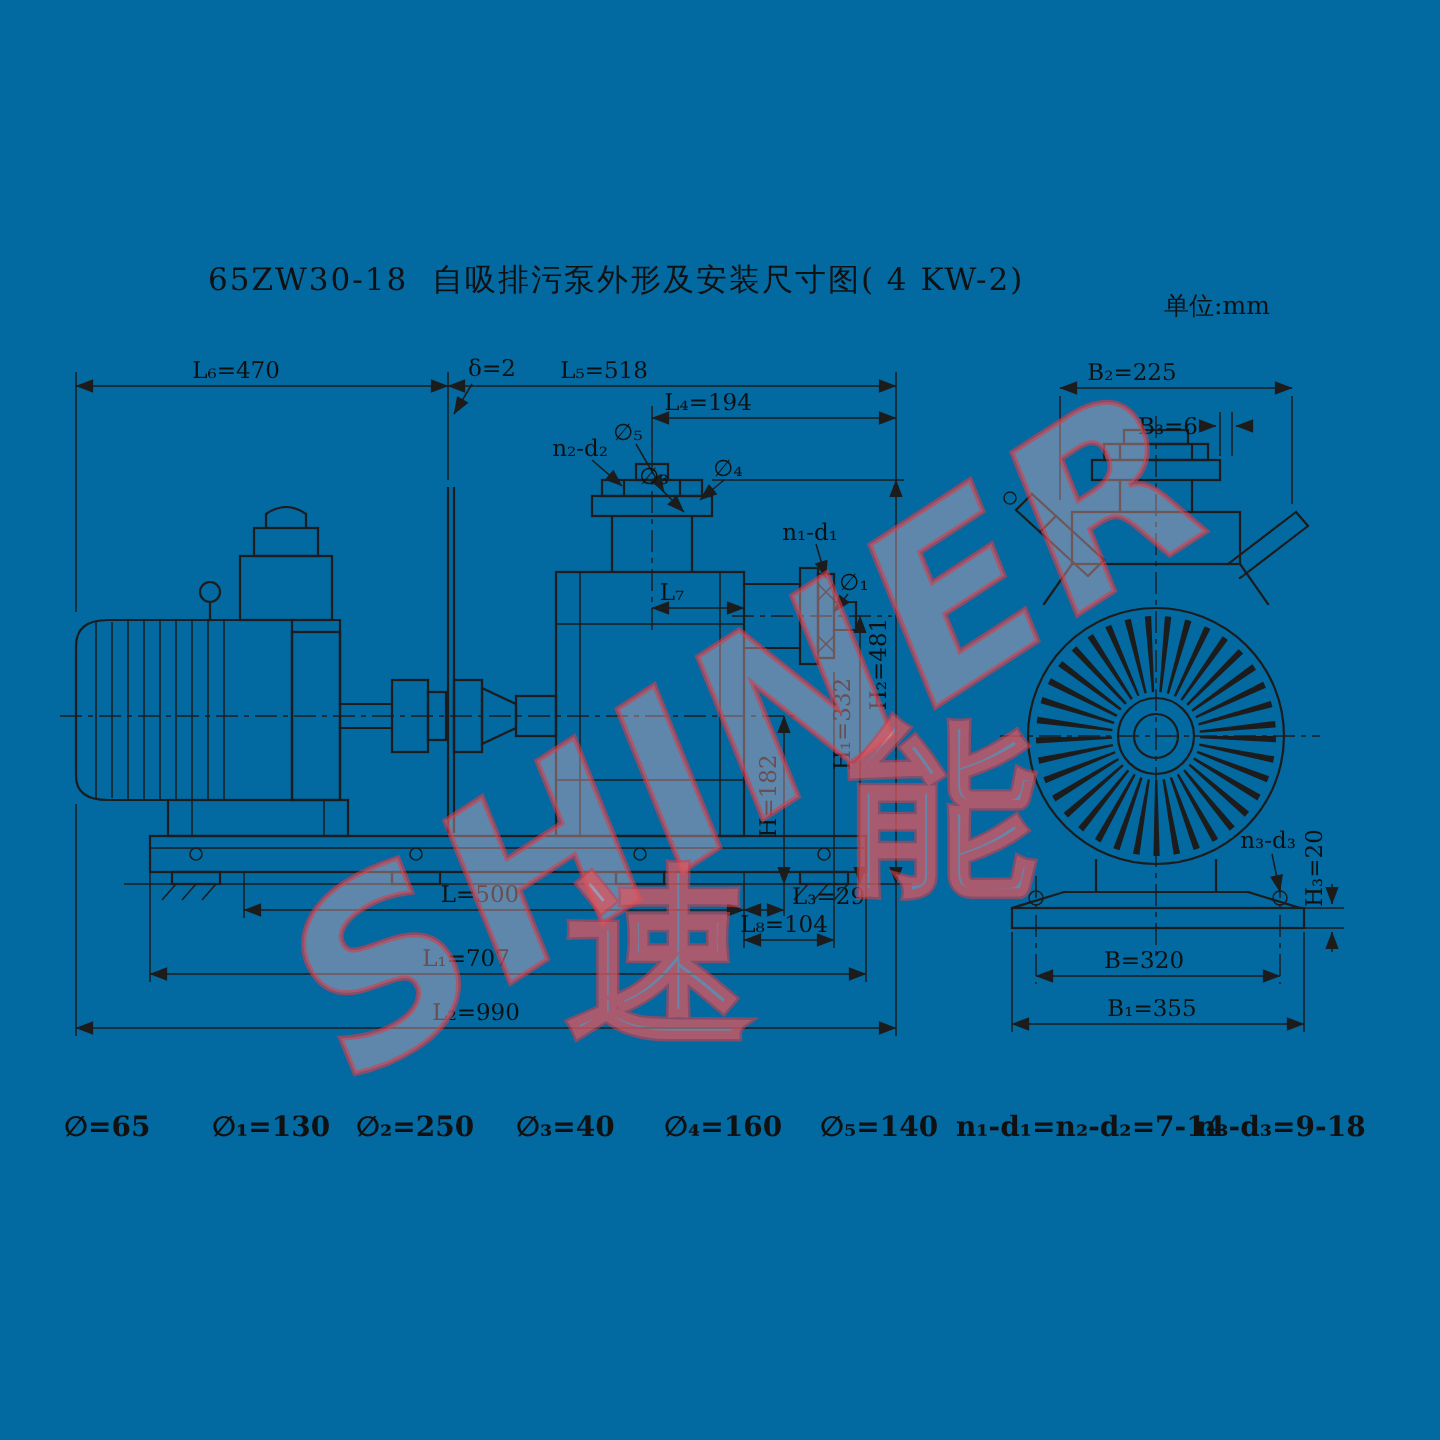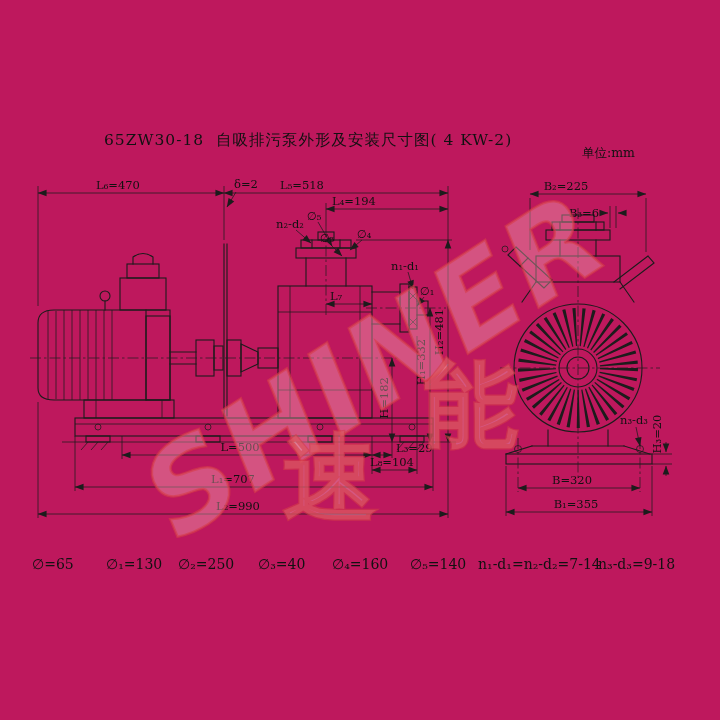--- a/index.html
+++ b/index.html
@@ -1,31 +1,31 @@
 <!DOCTYPE html>
 <html><head>
 <meta charset="utf-8">
 <style>
   html,body{margin:0;padding:0;}
   body{width:720px;height:720px;background:#ffffff;position:relative;
        font-family:"DejaVu Serif","DejaVu Sans",serif;color:#111;}
-  .page{position:absolute;inset:0;background:#be185d;overflow:hidden;}
+  .page{position:absolute;inset:0;background:#0369a1;overflow:hidden;}
   .title{position:absolute;left:104px;top:130px;font-size:15.5px;letter-spacing:1px;white-space:pre;}
   .unit{position:absolute;left:582px;top:145px;font-size:12.5px;}
   svg.draw{position:absolute;left:0;top:0;}
   .ln{fill:none;stroke:#1c1c1c;stroke-width:1.1;stroke-linecap:square;}
   .th{fill:none;stroke:#1c1c1c;stroke-width:0.75;}
   .cl{fill:none;stroke:#1c1c1c;stroke-width:0.7;stroke-dasharray:11 3 2.5 3;}
   .dim{marker-start:url(#arr);marker-end:url(#arr);}
   .ldr{marker-end:url(#arr);}
   .spokes{fill:none;stroke:#1c1c1c;stroke-width:38;stroke-dasharray:2.2 4.8;}
   .dt{font-family:"DejaVu Serif","DejaVu Sans",serif;font-size:11.5px;fill:#111;text-anchor:middle;}
   .dts{text-anchor:start;}
   .dte{text-anchor:end;}
-  .legend span{position:absolute;font-size:14px;white-space:nowrap;}
+  .legend span{position:absolute;font-size:14px;white-space:nowrap;font-weight:bold;}
   .wm-brand{position:absolute;left:95px;top:295px;width:560px;height:140px;text-align:center;
     transform:rotate(-33deg);font-family:"DejaVu Sans",sans-serif;font-size:118px;font-weight:700;
     font-style:italic;letter-spacing:4px;line-height:140px;
     color:rgba(247,182,188,0.38);-webkit-text-stroke:2.5px rgba(214,62,72,0.62);pointer-events:none;}
   .wm-char{position:absolute;font-family:"DejaVu Sans",sans-serif;font-size:94px;font-weight:700;
     color:rgba(247,182,188,0.40);-webkit-text-stroke:2.5px rgba(214,62,72,0.60);pointer-events:none;}
   .wm-su{left:283px;top:415px;}
   .wm-neng{left:424px;top:342px;}
 </style>
 </head>

